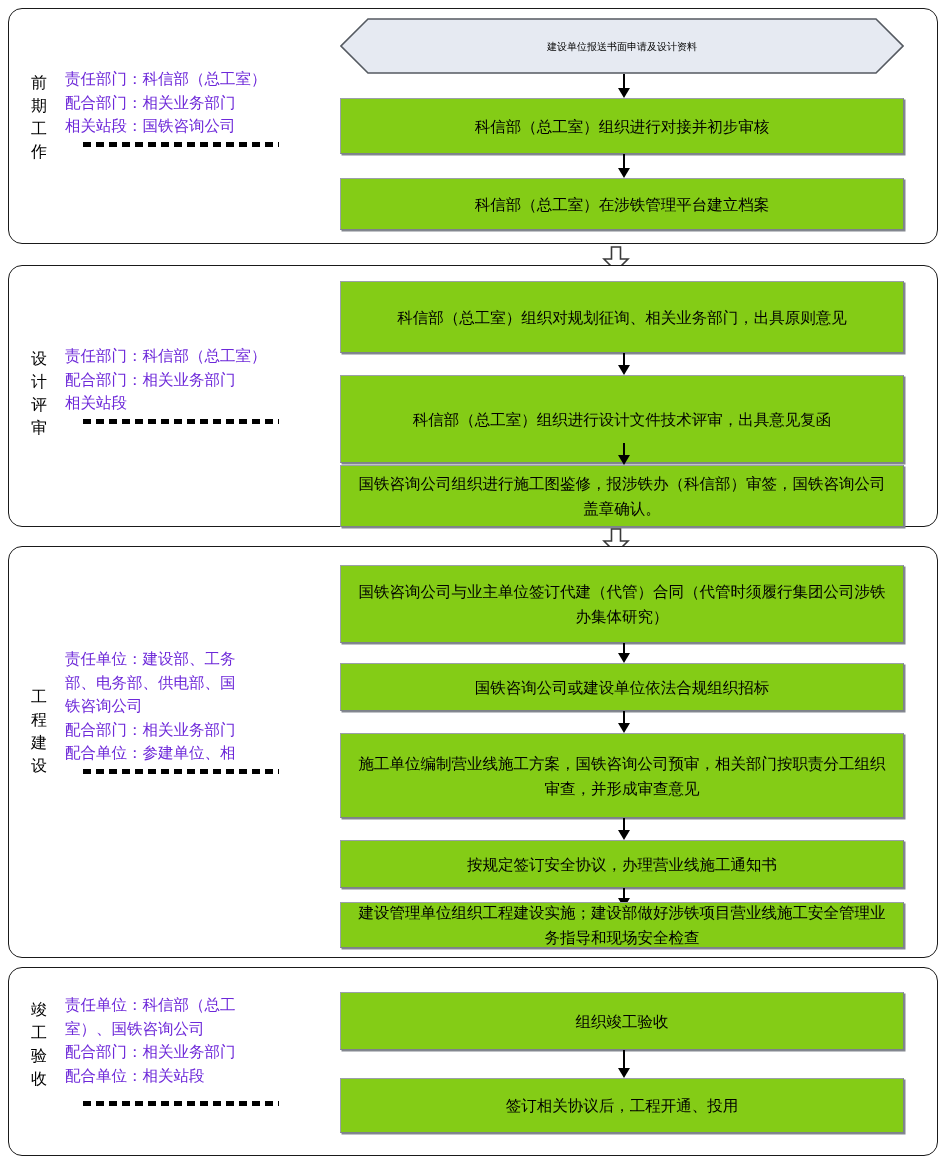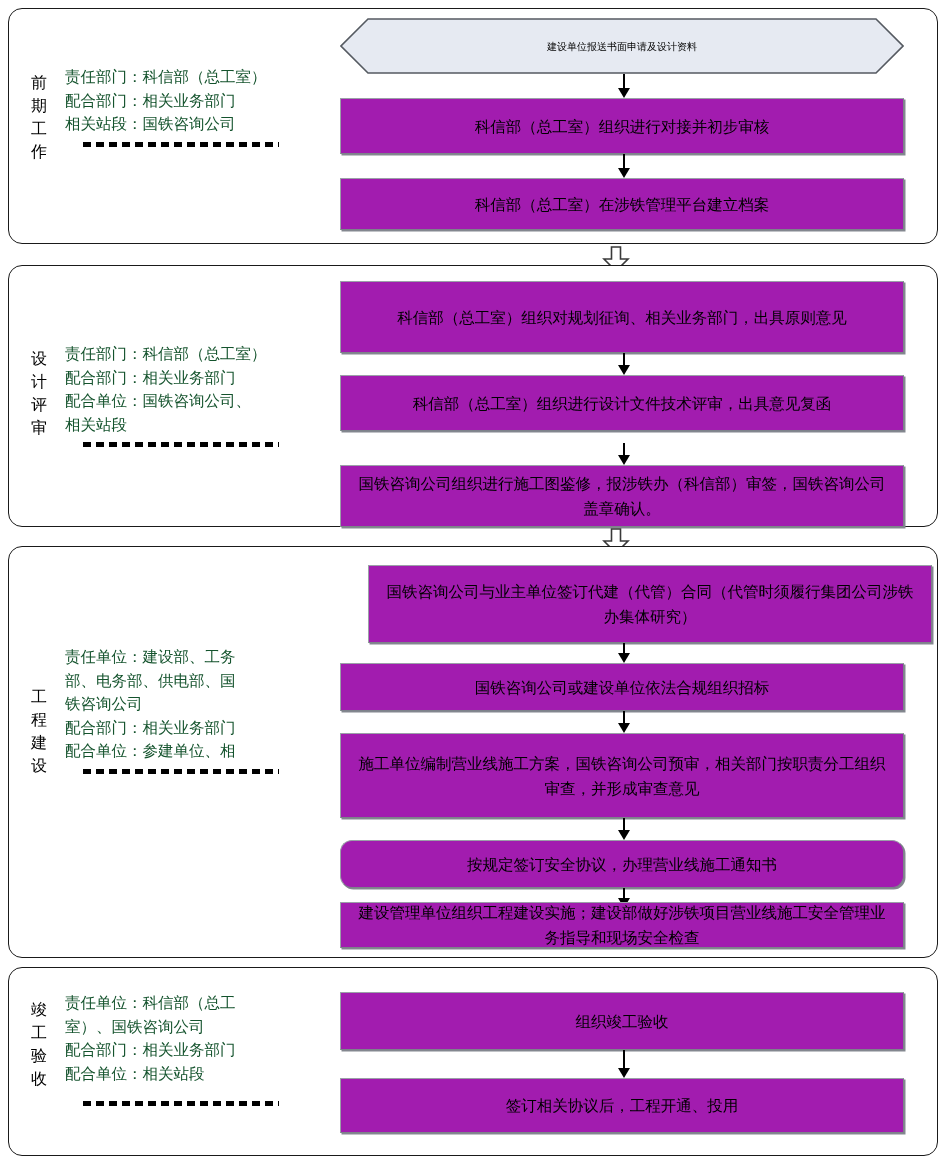--- a/index.html
+++ b/index.html
@@ -47,42 +47,41 @@
     letter-spacing: 0;
     color: #000;
     white-space: pre-line;
   }
   .stage-meta {
     position: absolute;
     left: 56px;
     width: 250px;
     font-size: 15.5px;
     line-height: 23.5px;
-    color: #14532d;
-    font-family: Liberation Mono, monospace;
+    color: #6d28d9;
   }
   .meta-line { white-space: pre-wrap; }
   .dash-rule {
     margin-top: 4px;
     margin-left: 18px;
     width: 196px;
     height: 5px;
     background-image: repeating-linear-gradient(
       to right,
       #000 0px, #000 8px,
       transparent 8px, transparent 13px
     );
   }
 
   
   .node {
     position: absolute;
     left: 331px;
     width: 564px;
-    background: #a21caf;
+    background: #84cc16;
     border: 1.3px solid #9ba0a8;
     border-right-color: #7d828a;
     border-bottom-color: #7d828a;
     box-shadow: 1.5px 1.5px 0 0 #83878f;
     display: flex;
     align-items: center;
     justify-content: center;
     text-align: center;
     font-size: 15.5px;
     line-height: 25px;
@@ -202,35 +201,34 @@
 
   <div class="stage" style="top:265px;height:262px;">
     <div class="stage-inner">
       <div class="stage-title" style="top:81px;">设
 计
 评
 审</div>
       <div class="stage-meta" style="top:78px;">
         <div class="meta-line">责任部门：科信部（总工室）</div>
         <div class="meta-line">配合部门：相关业务部门</div>
-        <div class="meta-line">配合单位：国铁咨询公司、</div>
         <div class="meta-line">相关站段</div>
         <div class="dash-rule"></div>
       </div>
 
       <div class="node" style="top:15px;height:72px;">
         <span>科信部（总工室）组织对规划征询、相关业务部门，出具原则意见</span>
       </div>
 
       <div class="arrow-down" style="top:87px;height:22px;">
         <div class="shaft" style="height:13px;"></div>
         <div class="head" style="top:12px;"></div>
       </div>
 
-      <div class="node" style="top:109px;height:56px;">
+      <div class="node" style="top:109px;height:88px;">
         <span>科信部（总工室）组织进行设计文件技术评审，出具意见复函</span>
       </div>
 
       <div class="arrow-down" style="top:177px;height:22px;">
         <div class="shaft" style="height:13px;"></div>
         <div class="head" style="top:12px;"></div>
       </div>
 
       <div class="node" style="top:199px;height:62px;">
         <span>国铁咨询公司组织进行施工图鉴修，报涉铁办（科信部）审签，国铁咨询公司盖章确认。</span>
@@ -252,21 +250,21 @@
 设</div>
       <div class="stage-meta" style="top:100px;">
         <div class="meta-line">责任单位：建设部、工务</div>
         <div class="meta-line">部、电务部、供电部、国</div>
         <div class="meta-line">铁咨询公司</div>
         <div class="meta-line">配合部门：相关业务部门</div>
         <div class="meta-line">配合单位：参建单位、相</div>
         <div class="dash-rule"></div>
       </div>
 
-      <div class="node" style="top:18px;height:78px;margin-left:28px;">
+      <div class="node" style="top:18px;height:78px;">
         <span>国铁咨询公司与业主单位签订代建（代管）合同（代管时须履行集团公司涉铁办集体研究）</span>
       </div>
 
       <div class="arrow-down" style="top:96px;height:20px;">
         <div class="shaft" style="height:11px;"></div>
         <div class="head" style="top:10px;"></div>
       </div>
 
       <div class="node" style="top:116px;height:48px;">
         <span>国铁咨询公司或建设单位依法合规组织招标</span>
@@ -279,21 +277,21 @@
 
       <div class="node" style="top:186px;height:85px;">
         <span>施工单位编制营业线施工方案，国铁咨询公司预审，相关部门按职责分工组织审查，并形成审查意见</span>
       </div>
 
       <div class="arrow-down" style="top:271px;height:22px;">
         <div class="shaft" style="height:13px;"></div>
         <div class="head" style="top:12px;"></div>
       </div>
 
-      <div class="node" style="top:293px;height:48px;border-radius:12px;">
+      <div class="node" style="top:293px;height:48px;">
         <span>按规定签订安全协议，办理营业线施工通知书</span>
       </div>
 
       <div class="arrow-down" style="top:341px;height:20px;">
         <div class="shaft" style="height:11px;"></div>
         <div class="head" style="top:10px;"></div>
       </div>
 
       <div class="node" style="top:355px;height:46px;">
         <span>建设管理单位组织工程建设实施；建设部做好涉铁项目营业线施工安全管理业务指导和现场安全检查</span>

